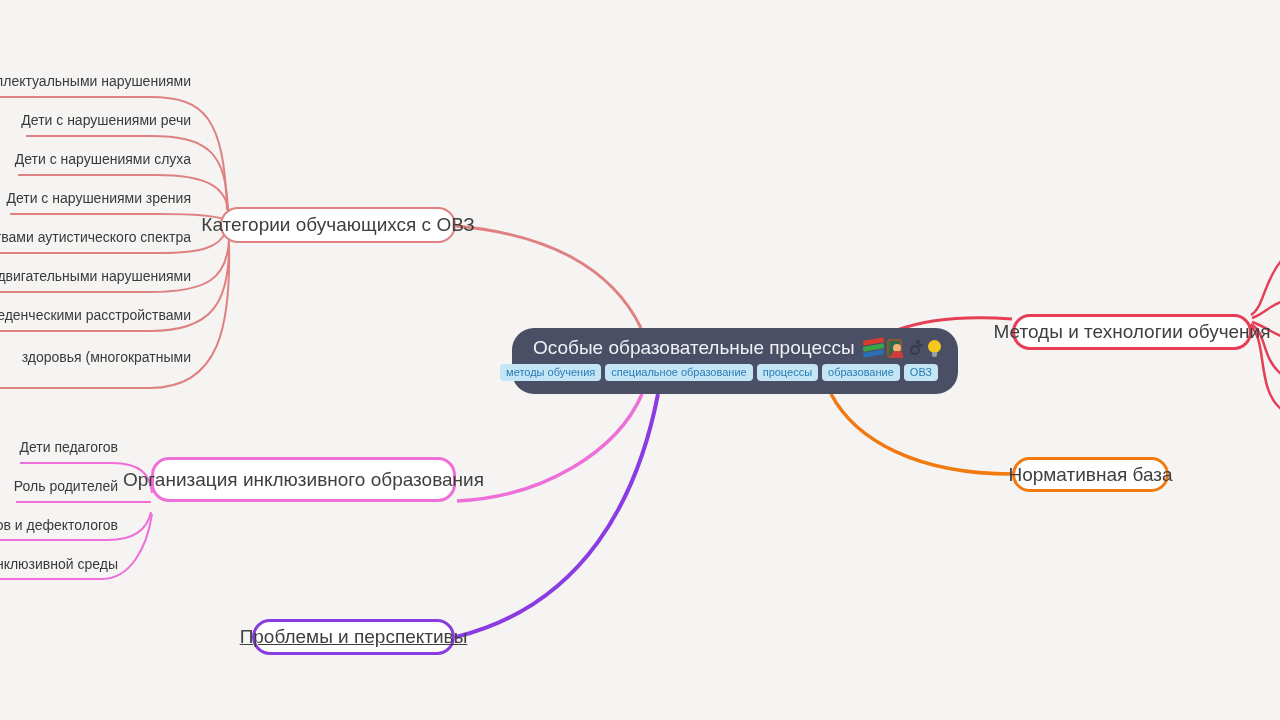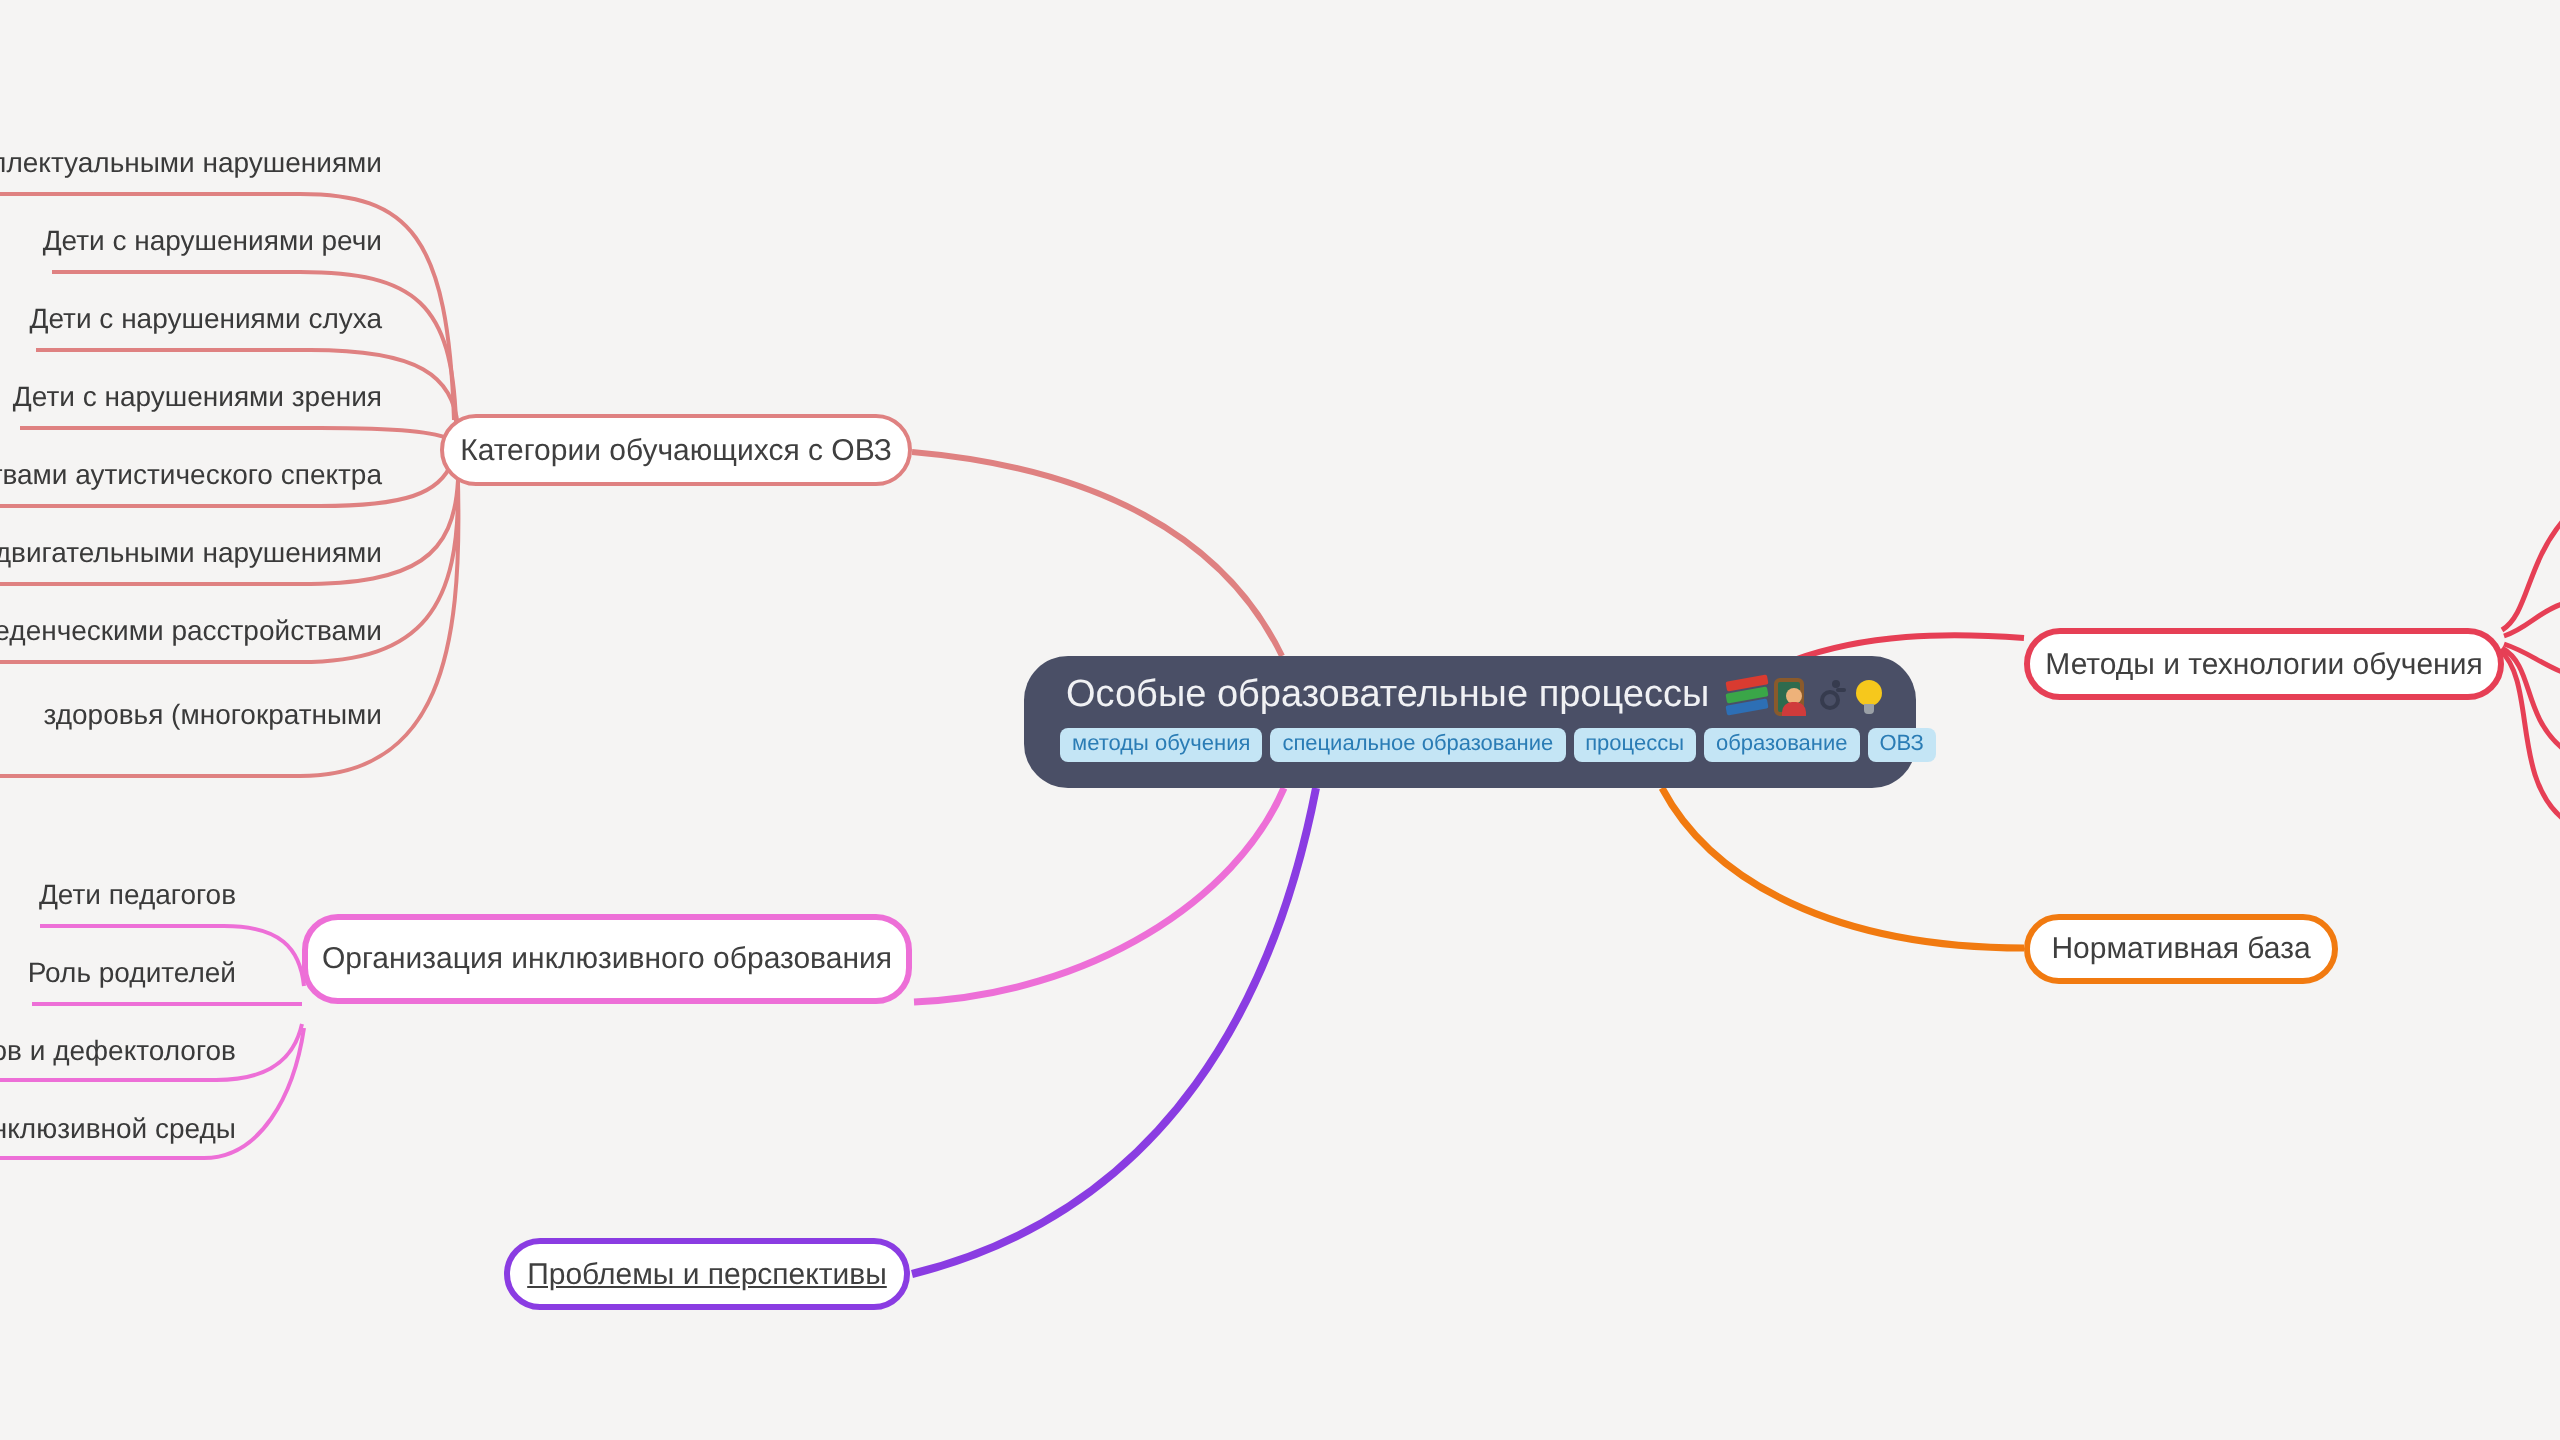--- a/index.html
+++ b/index.html
@@ -5,21 +5,21 @@
   html,body{margin:0;padding:0;}
   body{
     width:1280px;height:720px;position:relative;overflow:hidden;
     background:#f5f4f3;
     font-family:"Liberation Sans","DejaVu Sans",sans-serif;
   }
   #edges{position:absolute;left:0;top:0;width:1280px;height:720px;}
   .node{
     position:absolute;background:#ffffff;border-radius:18px;
     display:flex;align-items:center;justify-content:center;
-    font-size:15px;color:#3f3f3f;white-space:nowrap;box-sizing:border-box;
+    font-size:19px;color:#3f3f3f;white-space:nowrap;box-sizing:border-box;
   }
   .node.categories{left:220px;top:207px;width:236px;height:36px;border:2.5px solid #df8181;}
   .node.methods{left:1012px;top:314px;width:240px;height:36px;border:3px solid #e63f55;}
   .node.normative{left:1012px;top:457px;width:157px;height:35px;border:3px solid #f17a10;}
   .node.organization{left:151px;top:457px;width:305px;height:45px;border:3px solid #ed6fd7;text-align:right;}
   .node.problems{left:252px;top:619px;width:203px;height:36px;border:3px solid #8a3ce2;text-decoration:underline;}
 
   .child-label{
     position:absolute;font-size:14px;color:#3a3a3a;white-space:nowrap;text-align:right;
   }
@@ -28,21 +28,21 @@
 
   .central{
     position:absolute;left:512px;top:328px;width:446px;height:66px;
     background:#4a4f66;border-radius:22px;box-sizing:border-box;
     padding:9px 20px 4px 21px;
   }
   .central .title-row{
     display:flex;align-items:center;gap:7px;
     color:#f0f1f4;font-size:19px;white-space:nowrap;
   }
-  .central .tags-row{display:flex;gap:4px;margin-top:5px;margin-left:-3px;}
+  .central .tags-row{display:flex;gap:4px;margin-top:5px;margin-left:-3px;justify-content:flex-end;}
   .tag{
     background:#c4e5f5;color:#2a7cb5;font-size:11px;line-height:13px;
     padding:2px 6px;border-radius:4px;white-space:nowrap;
   }
 
   
   .icon{display:inline-block;position:relative;}
   .books-icon{width:24px;height:20px;}
   .books-icon i{position:absolute;left:1px;width:21px;height:5px;border-radius:1px;transform:rotate(-10deg);}
   .books-icon .b1{top:1px;background:#d93b30;}

